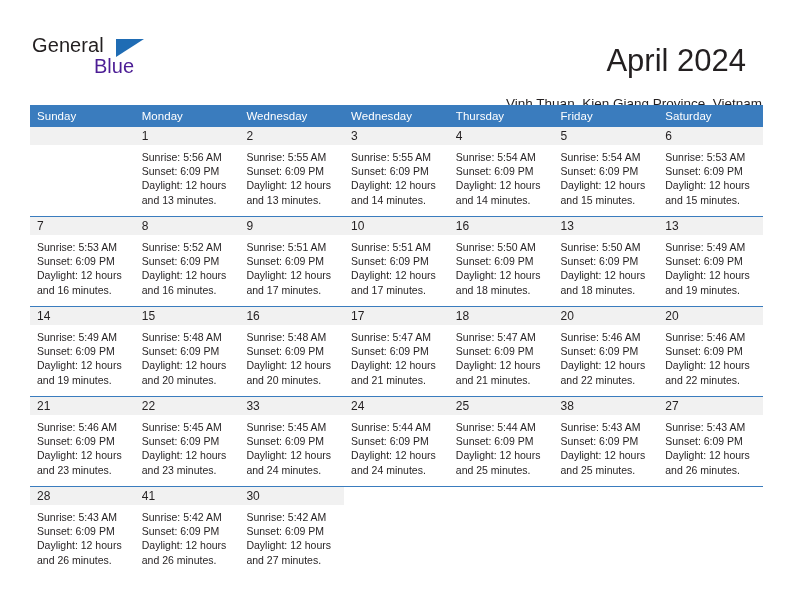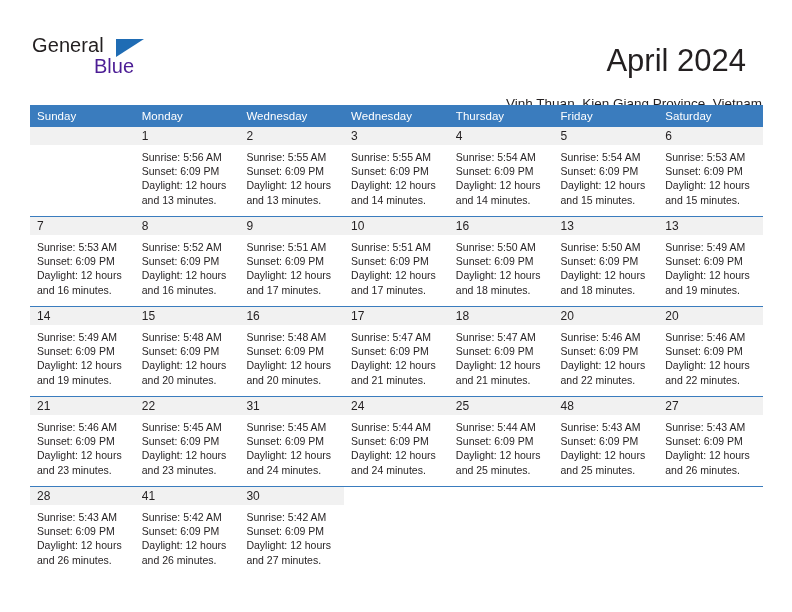--- a/index.html
+++ b/index.html
@@ -431,21 +431,21 @@
             <div class="details">
               <div>Sunrise: 5:45 AM</div>
               <div>Sunset: 6:09 PM</div>
               <div>Daylight: 12 hours</div>
               <div>and 23 minutes.</div>
             </div>
           </div>
         </td>
         <td>
           <div class="cell-inner">
-            <div class="daynum">31</div>
+            <div class="daynum">33</div>
             <div class="details">
               <div>Sunrise: 5:45 AM</div>
               <div>Sunset: 6:09 PM</div>
               <div>Daylight: 12 hours</div>
               <div>and 24 minutes.</div>
             </div>
           </div>
         </td>
         <td>
           <div class="cell-inner">
@@ -464,21 +464,21 @@
             <div class="details">
               <div>Sunrise: 5:44 AM</div>
               <div>Sunset: 6:09 PM</div>
               <div>Daylight: 12 hours</div>
               <div>and 25 minutes.</div>
             </div>
           </div>
         </td>
         <td>
           <div class="cell-inner">
-            <div class="daynum">48</div>
+            <div class="daynum">38</div>
             <div class="details">
               <div>Sunrise: 5:43 AM</div>
               <div>Sunset: 6:09 PM</div>
               <div>Daylight: 12 hours</div>
               <div>and 25 minutes.</div>
             </div>
           </div>
         </td>
         <td>
           <div class="cell-inner">

